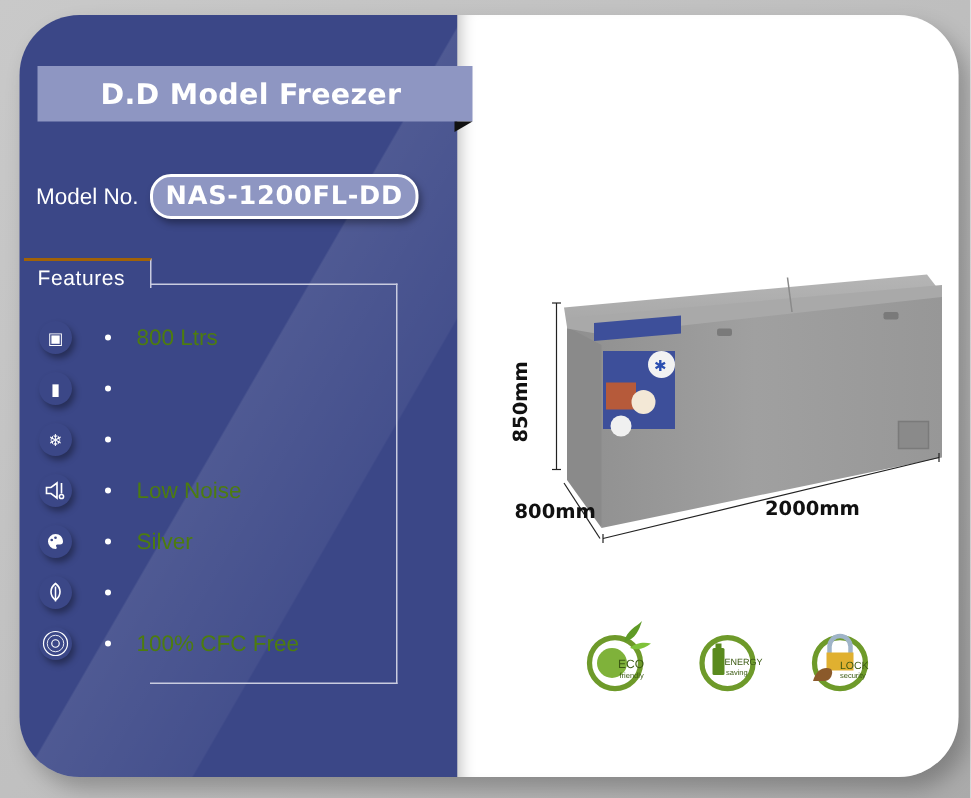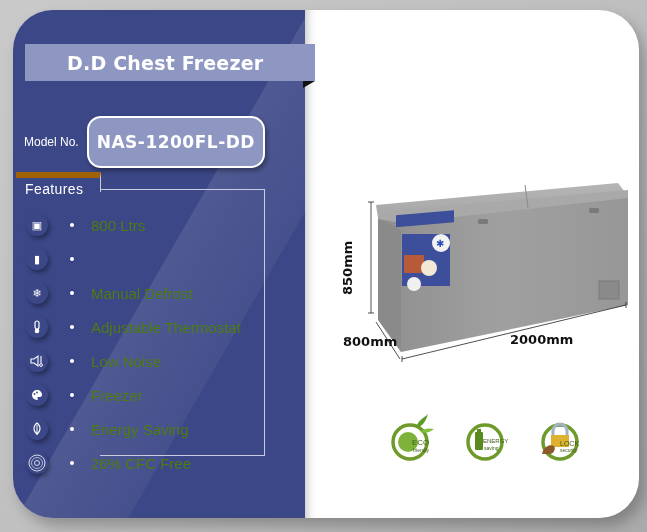--- a/index.html
+++ b/index.html
@@ -39,34 +39,34 @@
   }
   .title-banner span {
     margin-left: 42px; color: #fff; font-size: 19px; font-weight: bold;
     font-family: "DejaVu Sans", sans-serif; letter-spacing: 0.2px;
   }
   .banner-fold {
     position: absolute; left: 303px; top: 81px; width: 0; height: 0;
     border-top: 7px solid #111; border-right: 12px solid transparent; z-index: 5;
   }
   .model-row { position: absolute; left: 24px; top: 116px; display: flex; align-items: center; z-index: 3; }
-  .model-label { color: #fff; font-size: 12px; margin-right: 8px; }
+  .model-label { color: #fff; font-size: 15px; margin-right: 8px; }
   .model-pill {
     border: 2px solid #fff; border-radius: 14px; background: #8e96c2;
-    color: #fff; font-weight: bold; font-size: 17px; padding: 14px 8px;
+    color: #fff; font-weight: bold; font-size: 17px; padding: 3px 8px;
     box-shadow: 2px 3px 5px rgba(0,0,0,0.35);
     font-family: "DejaVu Sans", sans-serif; letter-spacing: 0.5px;
   }
   .features-box {
     position: absolute; left: 100px; top: 189px; width: 165px; height: 267px;
     border-top: 1px solid #c9cce0; border-right: 1px solid #c9cce0; border-bottom: 1px solid #c9cce0; z-index: 3;
   }
   .features-tab {
     position: absolute; left: 16px; top: 172px; width: 85px; height: 20px;
-    border-top: 6px solid #a16207; border-right: 1px solid #c9cce0; z-index: 3;
+    border-top: 2px solid #a16207; border-right: 1px solid #c9cce0; z-index: 3;
   }
   .features-tab span { position: absolute; left: 9px; top: 3px; color: #fff; font-size: 14px; letter-spacing: 0.4px; }
   .feature-list { position: absolute; left: 26px; top: 208px; z-index: 3; }
   .feature {
     display: flex; align-items: center; height: 34px;
   }
   .f-icon {
     width: 22px; height: 22px; border-radius: 50%; background: #3b4787;
     box-shadow: 2px 3px 4px rgba(0,0,0,0.35);
     display: flex; align-items: center; justify-content: center;
@@ -82,21 +82,21 @@
 </style>
 </head>
 <body>
 
 <div class="card">
   <div class="left"></div>
   <div class="right"></div>
 </div>
 
 <div class="title-banner">
-  <span>D.D Chest Freezer</span>
+  <span>D.D Model Freezer</span>
 </div>
 <div class="banner-fold"></div>
 
 <div class="model-row">
   <span class="model-label">Model No.</span>
   <span class="model-pill">NAS-1200FL-DD</span>
 </div>
 
 <div class="features-tab">
   <span>Features</span>
@@ -109,31 +109,20 @@
     <span class="f-bullet"></span>
     <span class="f-text">800 Ltrs</span>
   </div>
   <div class="feature">
     <span class="f-icon">▮</span>
     <span class="f-bullet"></span>
   </div>
   <div class="feature">
     <span class="f-icon">❄</span>
     <span class="f-bullet"></span>
-    <span class="f-text">Manual Defrost</span>
-  </div>
-  <div class="feature">
-    <span class="f-icon">
-      <svg width="10" height="14" viewBox="0 0 10 14">
-          <rect x="3" y="1" width="4" height="8" rx="2" fill="none" stroke="#fff" stroke-width="1.2"></rect>
-          <circle cx="5" cy="11" r="2.3" fill="#fff"></circle>
-        </svg>
-    </span>
-    <span class="f-bullet"></span>
-    <span class="f-text">Adjustable Thermostat</span>
   </div>
   <div class="feature">
     <span class="f-icon">
       <svg width="16" height="14" viewBox="0 0 16 14">
           <path d="M2 5h3l4-3v10l-4-3H2z" fill="none" stroke="#fff" stroke-width="1.1"></path>
           <line x1="12" y1="2" x2="12" y2="9" stroke="#fff" stroke-width="1.1"></line>
           <circle cx="12" cy="11" r="1.4" fill="none" stroke="#fff"></circle>
         </svg>
     </span>
     <span class="f-bullet"></span>
@@ -141,42 +130,41 @@
   </div>
   <div class="feature">
     <span class="f-icon">
       <svg width="12" height="12" viewBox="0 0 12 12">
           <path d="M6 1a5 5 0 1 0 0 10c1 0 1-1 .5-1.6-.5-.6 0-1.4.8-1.4H9a2 2 0 0 0 2-2C11 3 8.8 1 6 1z" fill="#fff"></path>
           <circle cx="3.5" cy="5" r="0.9" fill="#3b4787"></circle>
           <circle cx="6" cy="3.5" r="0.9" fill="#3b4787"></circle>
         </svg>
     </span>
     <span class="f-bullet"></span>
-    <span class="f-text">Freezer</span>
+    <span class="f-text">Silver</span>
   </div>
   <div class="feature">
     <span class="f-icon">
       <svg width="12" height="14" viewBox="0 0 12 14">
           <path d="M6 1C2 4 2 9 6 12c4-3 4-8 0-11z" fill="none" stroke="#fff" stroke-width="1.1"></path>
           <line x1="6" y1="3" x2="6" y2="13" stroke="#fff" stroke-width="1"></line>
         </svg>
     </span>
     <span class="f-bullet"></span>
-    <span class="f-text">Energy Saving</span>
   </div>
   <div class="feature">
     <span class="f-icon">
       <svg width="18" height="18" viewBox="0 0 18 18">
           <circle cx="9" cy="9" r="8" fill="none" stroke="#fff" stroke-width="0.8"></circle>
           <circle cx="9" cy="9" r="5.5" fill="none" stroke="#fff" stroke-width="0.6"></circle>
           <circle cx="9" cy="9" r="2.5" fill="none" stroke="#fff" stroke-width="0.8"></circle>
         </svg>
     </span>
     <span class="f-bullet"></span>
-    <span class="f-text">26% CFC Free</span>
+    <span class="f-text">100% CFC Free</span>
   </div>
 </div>
 
 <svg class="product" width="647" height="532" viewBox="0 0 647 532" style="position:absolute;left:0;top:0;pointer-events:none;">
   <defs>
     <linearGradient id="body" x1="0" y1="0" x2="1" y2="0">
       <stop offset="0" stop-color="#8f8f8f"></stop>
       <stop offset="0.5" stop-color="#a0a0a0"></stop>
       <stop offset="1" stop-color="#979797"></stop>
     </linearGradient>

